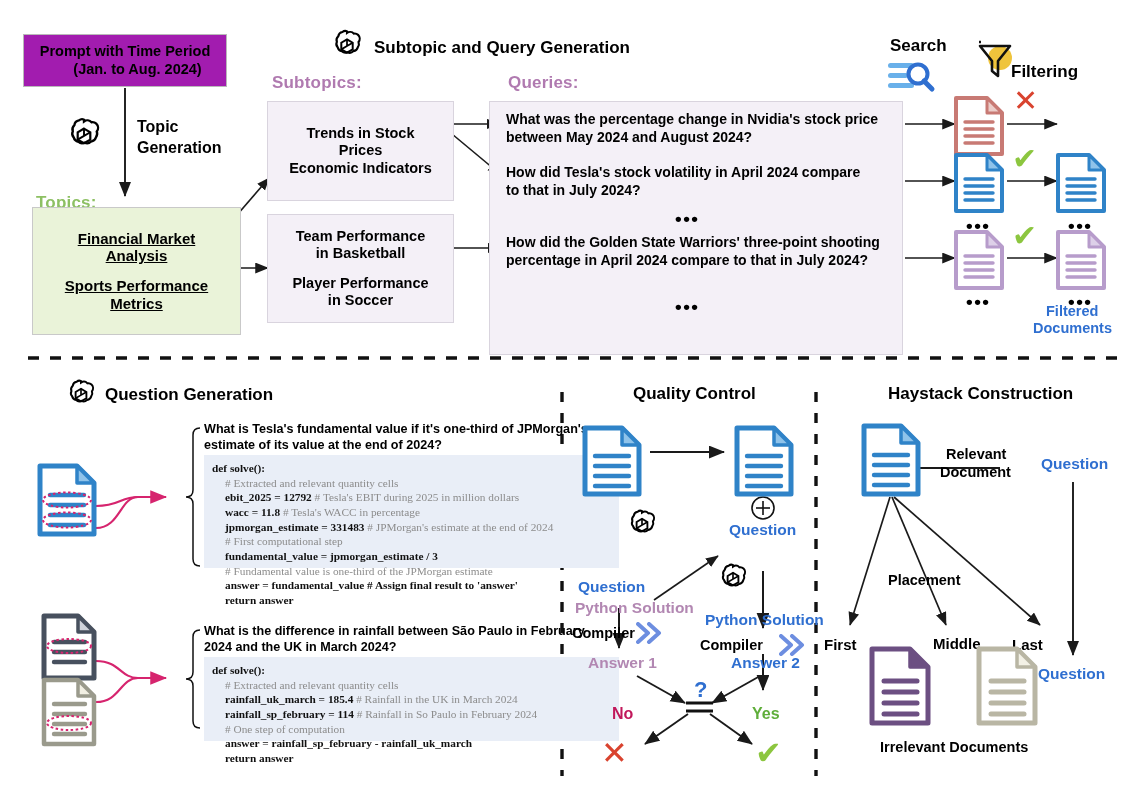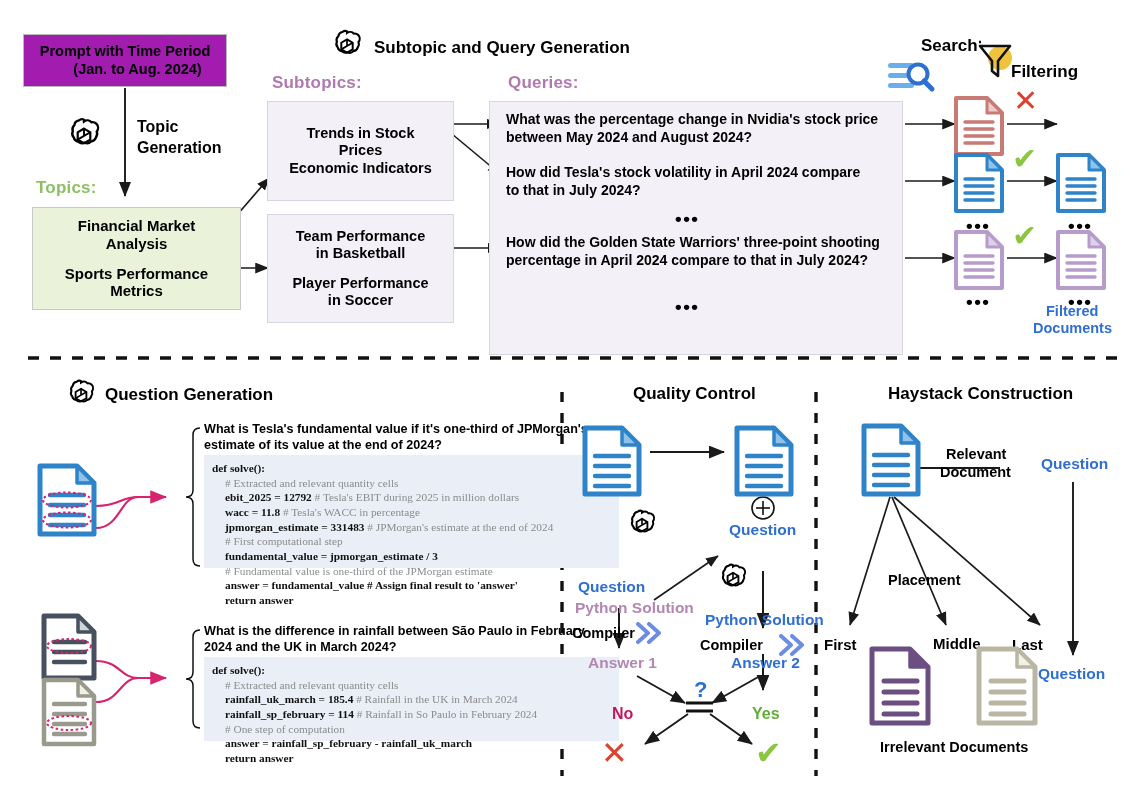--- a/index.html
+++ b/index.html
@@ -127,23 +127,23 @@
   <svg width="42" height="42" viewBox="0 0 24 24">
     <path fill="none" stroke="#000" stroke-width="1.35" d="M12.0 3.1c1.35-.95 3.2-.75 4.3.45 .95-.15 1.95.1 2.7.8 1.25 1.2 1.35 3.15.3 4.5 .4 1.1 .25 2.35-.45 3.3 -.35 1.3-1.45 2.25-2.8 2.45 -.95 1.0-2.45 1.3-3.75.7 -1.2.55-2.6.3-3.55-.6 -1.3-.2-2.35-1.2-2.65-2.5 -.85-.95-1.05-2.3-.5-3.45 -.45-1.25-.1-2.65.9-3.55 .2-1.35 1.25-2.45 2.6-2.7 .85-.7 1.95-.95 2.9-.4z"></path>
     <path fill="none" stroke="#000" stroke-width="1.25" d="M12 7.2 L15.6 9.3 L15.6 13.5 L12 15.6 L8.4 13.5 L8.4 9.3 Z"></path>
     <path fill="none" stroke="#000" stroke-width="1.1" d="M12 7.2 L12 11.4 M15.6 9.3 L12 11.4 M8.4 13.5 L12 11.4"></path>
   </svg>
 </div>
 
 <div class="abs ttl" style="left:137px;top:118px;font-size:16px;">Topic</div>
 <div class="abs ttl" style="left:137px;top:139px;font-size:16px;">Generation</div>
 
-<div class="abs lbl-topics" style="left:36px;top:178px;">Topics:</div>
-
-<div class="abs panel panel-green bx" style="left:32px;top:207px;width:209px;height:103px;gap:12px;">
+<div class="abs lbl-topics" style="left:36px;top:193px;">Topics:</div>
+
+<div class="abs panel panel-green bx" style="left:32px;top:207px;width:209px;height:128px;gap:12px;text-decoration:underline;">
   <div>
     <div class="ttl" style="font-size:15px;">Financial Market</div>
     <div class="ttl" style="font-size:15px;">Analysis</div>
   </div>
   <div>
     <div class="ttl" style="font-size:15px;">Sports Performance</div>
     <div class="ttl" style="font-size:15px;">Metrics</div>
   </div>
 </div>
 
@@ -180,21 +180,21 @@
 <div class="abs lbl-sub" style="left:508px;top:73px;">Queries:</div>
 
 <div class="abs panel-lilac bx" style="left:489px;top:101px;width:414px;height:254px;border:1px solid #d9d4de;">
   <div class="abs ttl" style="left:16px;top:9px;width:380px;font-size:14px;line-height:1.26;">What was the percentage change in Nvidia's stock price between May 2024 and August 2024?</div>
   <div class="abs ttl" style="left:16px;top:62px;width:370px;font-size:14px;line-height:1.26;">How did Tesla's stock volatility in April 2024 compare to that in July 2024?</div>
   <div class="abs dots" style="left:185px;top:107px;">•••</div>
   <div class="abs ttl" style="left:16px;top:132px;width:380px;font-size:14px;line-height:1.26;">How did the Golden State Warriors' three-point shooting percentage in April 2024 compare to that in July 2024?</div>
   <div class="abs dots" style="left:185px;top:195px;">•••</div>
 </div>
 
-<div class="abs hdr" style="left:890px;top:36px;margin-left:31px;">Search</div>
+<div class="abs hdr" style="left:890px;top:36px;">Search</div>
 <div class="abs" style="left:888px;top:60px;">
   <svg width="48" height="34" viewBox="0 0 48 34">
     <rect x="0" y="3" width="26" height="5" rx="2.5" fill="#69b0ea"></rect>
     <rect x="0" y="13" width="20" height="5" rx="2.5" fill="#69b0ea"></rect>
     <rect x="0" y="23" width="26" height="5" rx="2.5" fill="#69b0ea"></rect>
     <circle cx="30" cy="14" r="9.5" fill="none" stroke="#2f6fd0" stroke-width="4"></circle>
     <line x1="36" y1="21" x2="44" y2="29" stroke="#2f6fd0" stroke-width="5" stroke-linecap="round"></line>
   </svg>
 </div>
 

